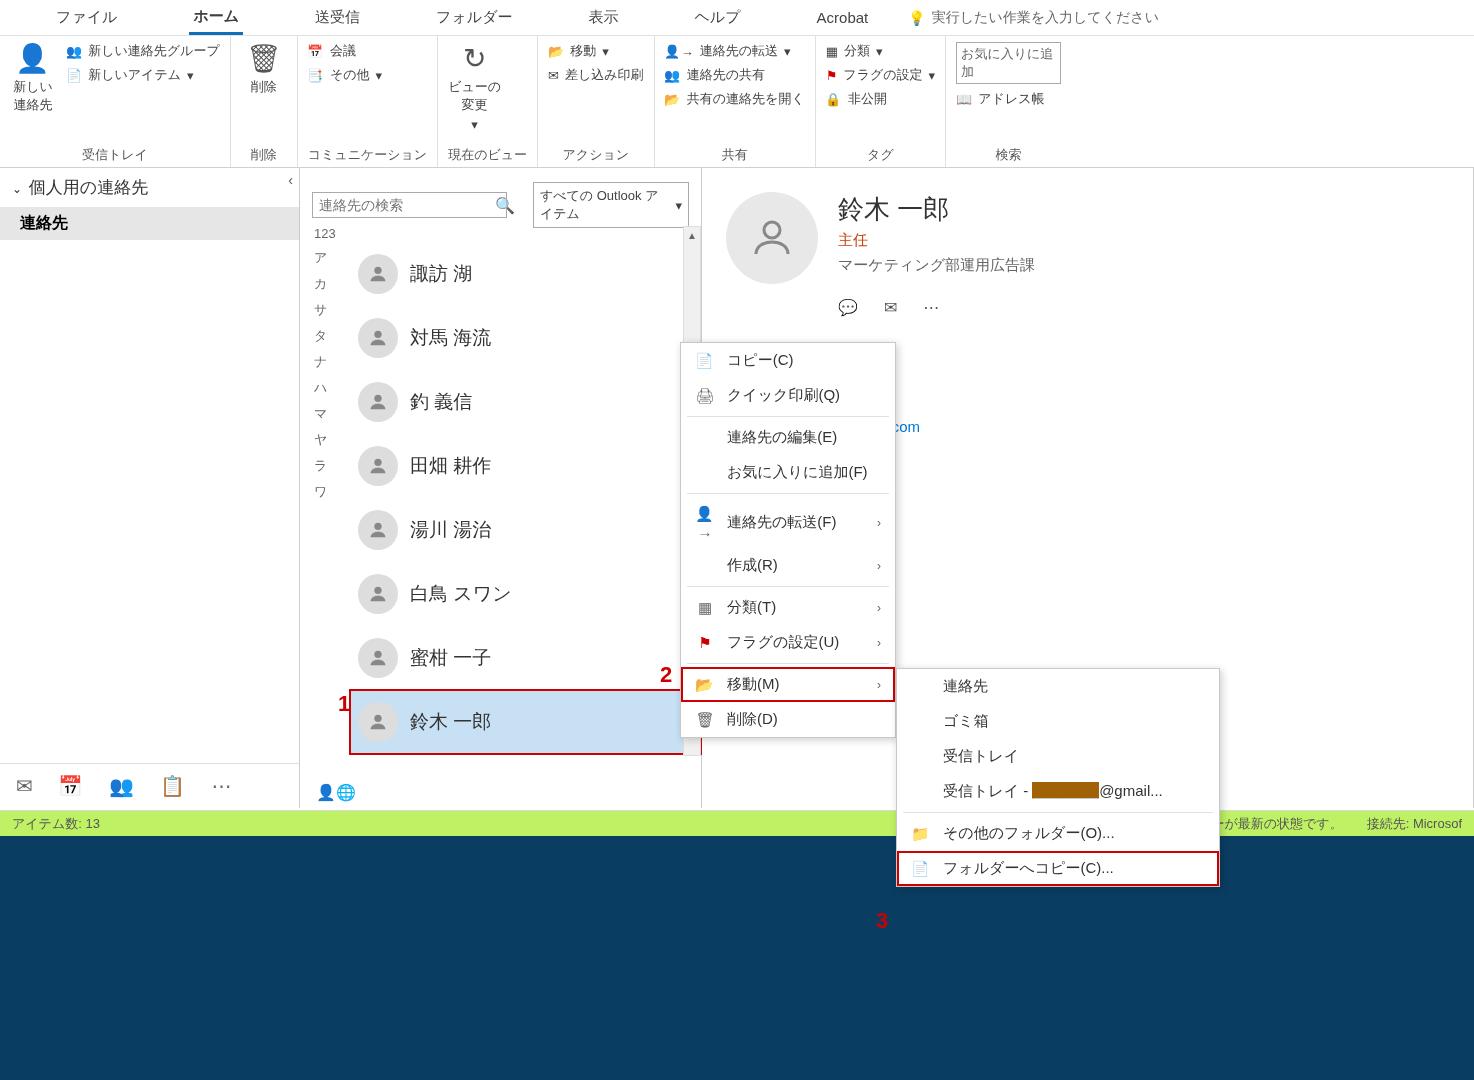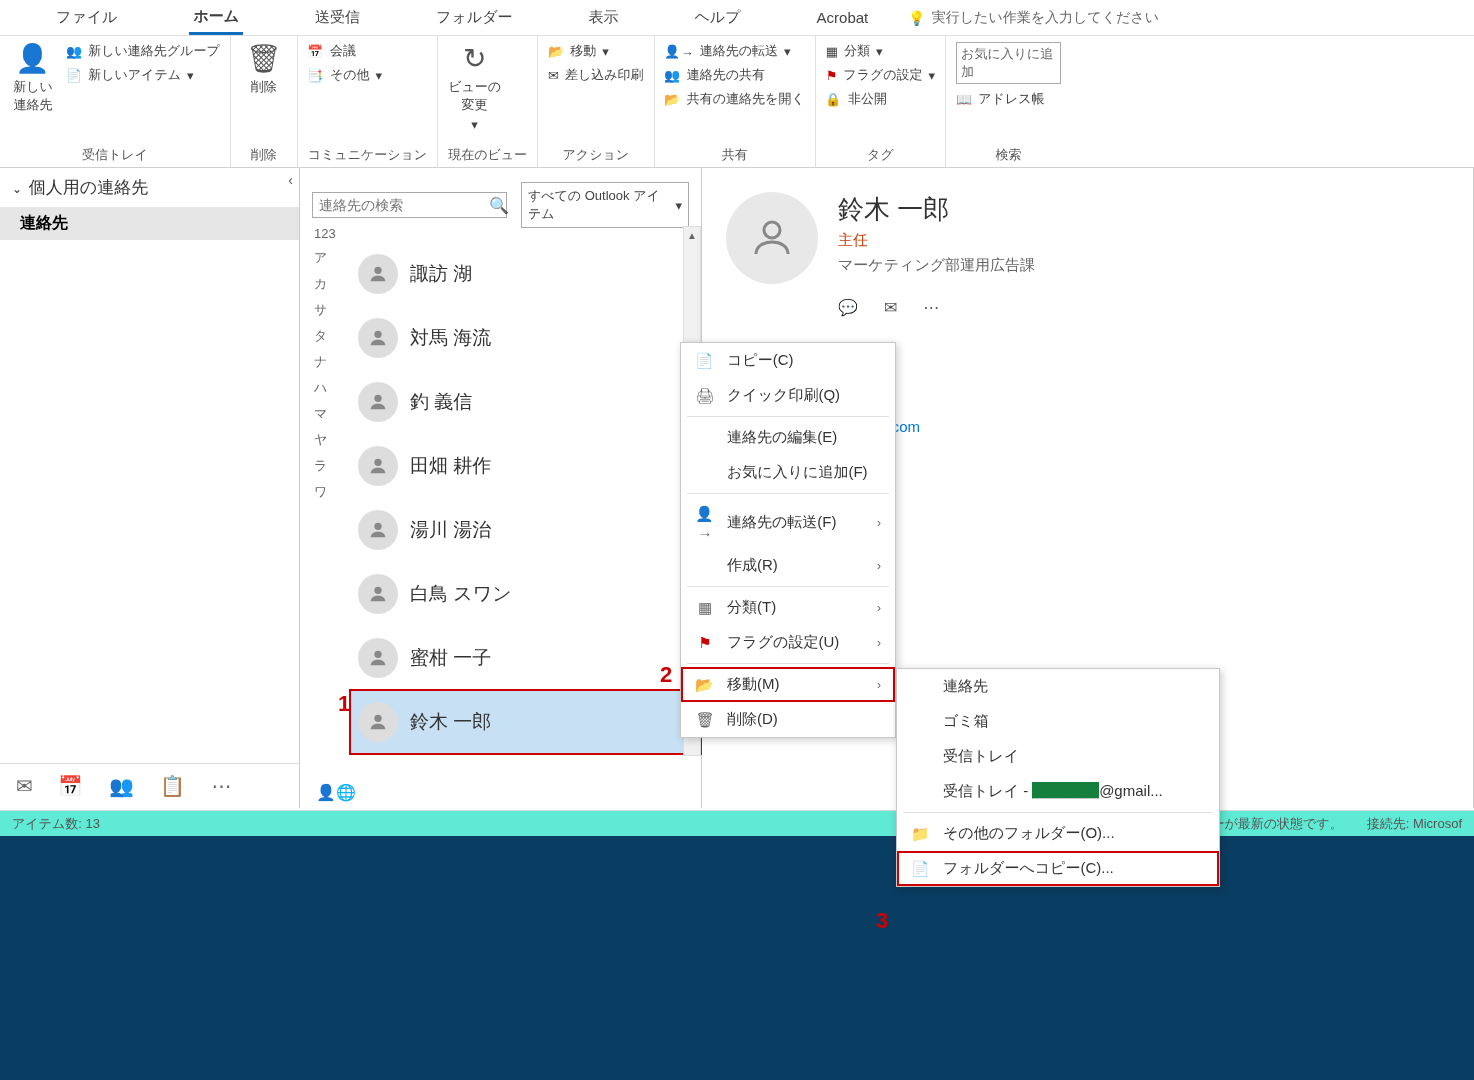--- a/index.html
+++ b/index.html
@@ -24,21 +24,21 @@
 
 
 .main { display: flex; height: 640px; }
 .sidebar { width: 300px; border-right: 1px solid #ccc; position: relative; }
 .sidebar-header { padding: 8px 12px; font-size: 17px; color: #333; }
 .sidebar-header .chev { font-size: 12px; margin-right: 2px; }
 .sidebar-item { padding: 6px 20px; background: #e6e6e6; font-size: 16px; font-weight: bold; }
 .collapse-handle { position: absolute; top: 4px; right: 6px; font-size: 14px; color: #555; cursor: pointer; }
 
 .listcol { width: 402px; border-right: 1px solid #ccc; position: relative; padding-top: 14px; }
-.searchrow { display: flex; gap: 12px; padding: 0 12px 8px 12px; align-items: center; }
+.searchrow { display: flex; gap: 18px; padding: 0 12px 8px 12px; align-items: center; }
 .searchrow input { flex: 1; border: 1px solid #aaa; padding: 4px 6px; font-size: 14px; }
 .searchrow .filter { border: 1px solid #aaa; padding: 4px 6px; font-size: 13px; color: #444; display: flex; align-items: center; gap: 6px; }
 .searchrow .magnify { color: #666; margin-left: -30px; }
 
 .alphacol { position: absolute; left: 14px; top: 58px; display: flex; flex-direction: column; gap: 8px; font-size: 13px; color: #666; }
 
 .contactlist { margin-left: 50px; margin-top: 6px; }
 .contact-item { display: flex; align-items: center; gap: 12px; padding: 12px 8px; font-size: 19px; color: #333; cursor: pointer; }
 .contact-item.selected { background: #c7e0f4; outline: 2px solid #cc0000; outline-offset: -1px; }
 .avatar-sm { width: 40px; height: 40px; border-radius: 50%; background: #ddd; display: flex; align-items: center; justify-content: center; color: #888; }
@@ -59,21 +59,21 @@
 .partial-link { color: #0078d4; font-size: 15px; position: absolute; left: 24px; top: 230px; }
 .partial-x { color: #444; font-size: 15px; position: absolute; left: 24px; top: 262px; }
 
 
 .bottomnav { position: absolute; left: 0; bottom: 272px; width: 300px; display: flex; gap: 26px; padding: 10px 16px; border-top: 1px solid #ddd; font-size: 20px; color: #666; }
 .bottomnav .active { color: #106ebe; }
 
 .left-footer-icon { position: absolute; left: 316px; bottom: 278px; color: #666; }
 
 
-.statusbar { position: absolute; top: 810px; left: 0; right: 0; height: 26px; background: #5eead4; border-top: 1px solid #d8d8d8; display: flex; align-items: center; font-size: 13px; color: #555; padding: 0 12px; justify-content: space-between; }
+.statusbar { position: absolute; top: 810px; left: 0; right: 0; height: 26px; background: #bef264; border-top: 1px solid #d8d8d8; display: flex; align-items: center; font-size: 13px; color: #555; padding: 0 12px; justify-content: space-between; }
 .statusbar .right { display: flex; gap: 24px; }
 
 .bluebg { position: absolute; top: 836px; left: 0; right: 0; bottom: 0; background: #0a3d62; }
 
 
 .ctxmenu { position: absolute; background: #fff; border: 1px solid #c8c8c8; box-shadow: 2px 2px 8px rgba(0,0,0,0.2); font-size: 15px; color: #333; }
 .ctxmenu .item { display: flex; align-items: center; padding: 8px 14px; gap: 12px; cursor: pointer; position: relative; }
 .ctxmenu .item .micon { width: 20px; text-align: center; color: #666; }
 .ctxmenu .item .arrow { margin-left: auto; font-size: 12px; color: #666; }
 .ctxmenu .item.highlight { outline: 2px solid #cc0000; outline-offset: -2px; }
@@ -455,21 +455,21 @@
   <div class="item">
       <span class="micon"></span>
       <span>ゴミ箱</span>
     </div>
   <div class="item">
       <span class="micon"></span>
       <span>受信トレイ</span>
     </div>
   <div class="item">
       <span class="micon"></span>
-      <span><span>受信トレイ - </span><span style="background:#15803d;color:#ccc">________</span><span>@gmail...</span></span>
+      <span><span>受信トレイ - </span><span style="background:#a16207;color:#ccc">________</span><span>@gmail...</span></span>
     </div>
   <div class="sep"></div>
   <div class="item">
       <span class="micon">📁</span>
       <span>その他のフォルダー(O)...</span>
     </div>
   <div class="item highlight">
       <span class="micon">📄</span>
       <span>フォルダーへコピー(C)...</span>
     </div>

